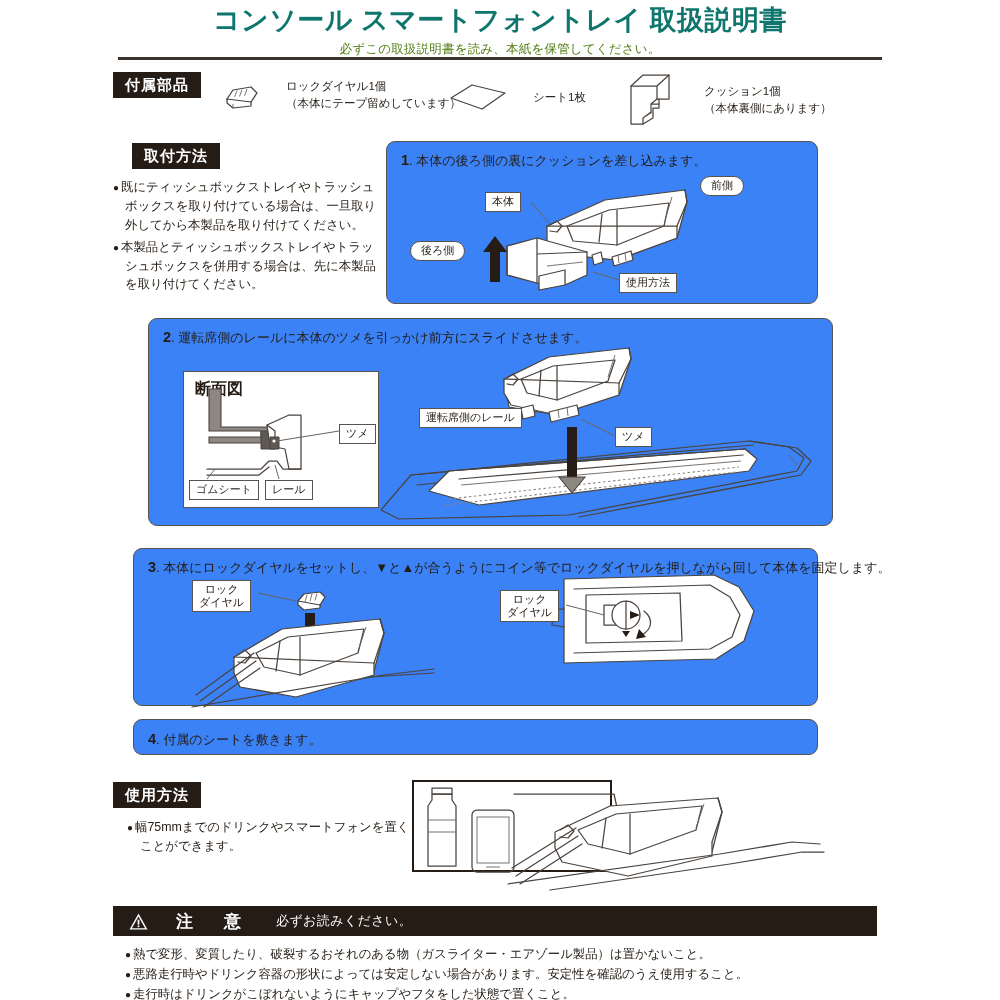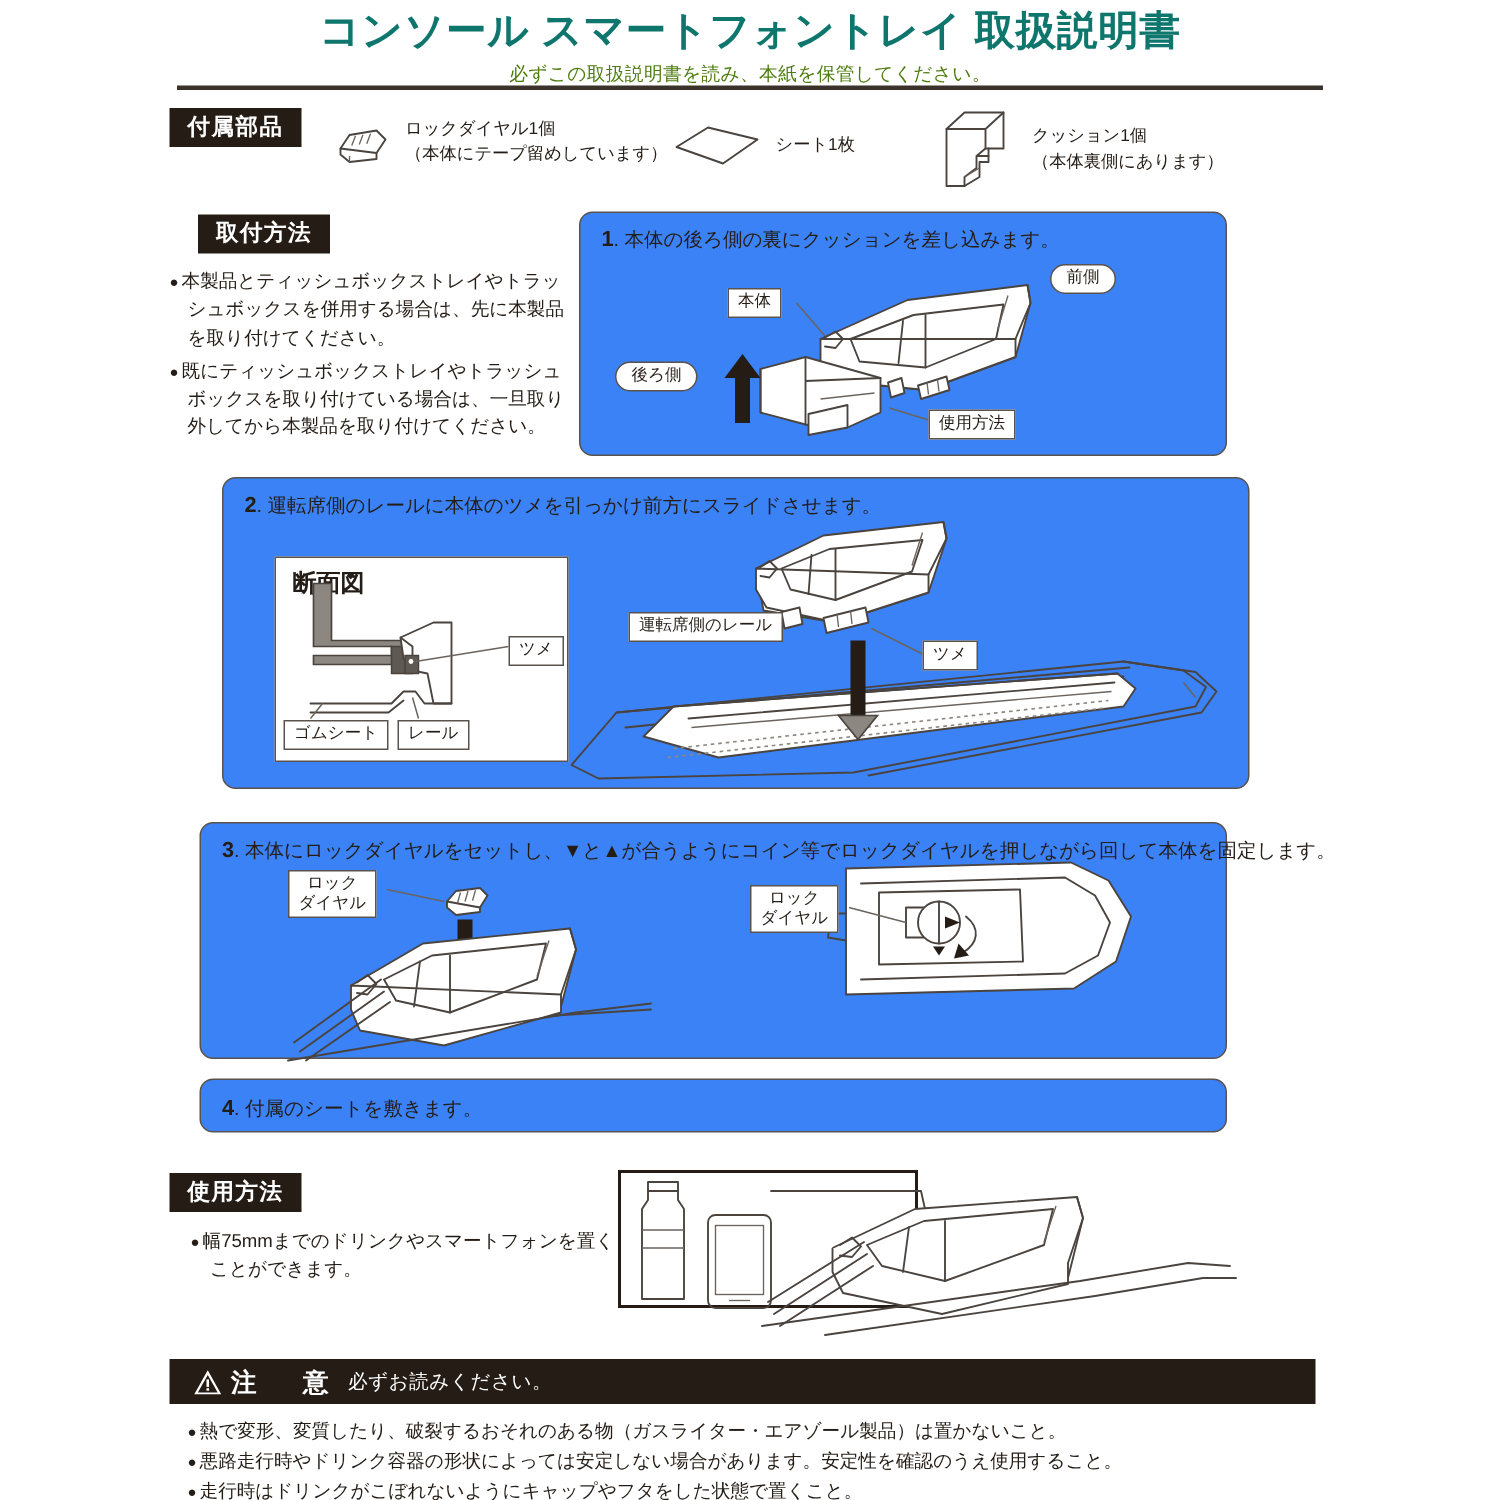--- a/index.html
+++ b/index.html
@@ -37,21 +37,21 @@
     background: #241c15; color: #ffffff;
     font-size: 15px; font-weight: bold;
     padding: 4px 12px 5px 12px;
     letter-spacing: 1px;
     line-height: 1.15;
   }
 
   
   .parts-row { position: absolute; left: 113px; top: 70px; width: 760px; height: 58px; }
   .parts-badge { position: absolute; left: 0; top: 2px; }
-  .part { position: absolute; display: flex; align-items: center; gap: 9px; }
+  .part { position: absolute; display: flex; align-items: center; gap: 25px; }
   .part-label { font-size: 11.5px; line-height: 1.45; white-space: nowrap; }
 
   
   .install-block { position: absolute; left: 113px; top: 143px; width: 268px; }
   .install-badge { margin-bottom: 9px; padding-left: 19px; }
   .bullet-list { margin: 0; padding: 0; list-style: none; }
   .bullet-list li {
     font-size: 12.4px; line-height: 1.52; margin-bottom: 3px;
     text-indent: -12px; padding-left: 12px;
   }
@@ -102,21 +102,21 @@
   .usage-list li {
     font-size: 12.4px; line-height: 1.5;
     text-indent: -13px; padding-left: 13px;
   }
   .usage-list li::before { content: "\25CF"; font-size: 10px; margin-right: 2px; }
 
   
   .caution-bar {
     position: absolute; left: 113px; top: 906px; width: 764px; height: 30px;
     background: #241c15; color: #ffffff;
-    display: flex; align-items: center; padding-left: 16px; gap: 6px;
+    display: flex; align-items: center; padding-left: 16px; gap: 28px;
   }
   .caution-title {
     font-size: 17px; font-weight: bold; letter-spacing: 7px;
   }
   .caution-sub { font-size: 13px; letter-spacing: 0.4px; }
   .warn-tri { width: 19px; height: 17px; }
   .caution-list { position: absolute; left: 125px; top: 944px; width: 760px; }
   .caution-list li {
     list-style: none; font-size: 12.4px; line-height: 1.62;
     text-indent: -13px; padding-left: 13px;
@@ -170,22 +170,22 @@
       <div class="part-label">
         <div>クッション1個</div>
         <div>（本体裏側にあります）</div>
       </div>
     </div>
   </div>
 
   <div class="install-block">
     <div class="install-badge"><span class="badge">取付方法</span></div>
     <ul class="bullet-list">
+      <li>既にティッシュボックストレイやトラッシュボックスを取り付けている場合は、一旦取り外してから本製品を取り付けてください。</li>
       <li>本製品とティッシュボックストレイやトラッシュボックスを併用する場合は、先に本製品を取り付けてください。</li>
-      <li>既にティッシュボックストレイやトラッシュボックスを取り付けている場合は、一旦取り外してから本製品を取り付けてください。</li>
     </ul>
   </div>
 
   <div class="step-box" style="left:386px; top:141px; width:432px; height:163px;">
     <div class="step-title">
       <span class="step-num">1</span><span>.&nbsp;</span><span>本体の後ろ側の裏にクッションを差し込みます。</span>
     </div>
 
     <div class="callout" style="left:98px; top:50px;">本体</div>
     <div class="callout pill" style="left:313px; top:34px;">前側</div>

